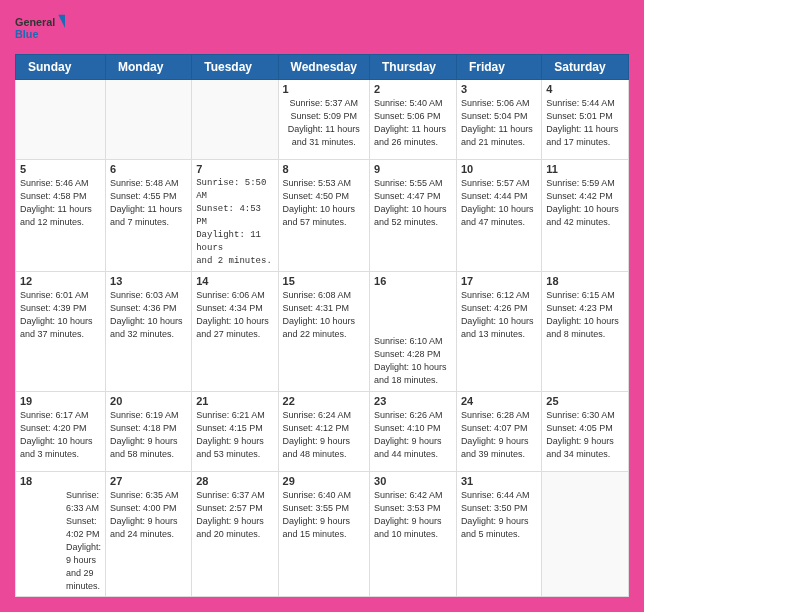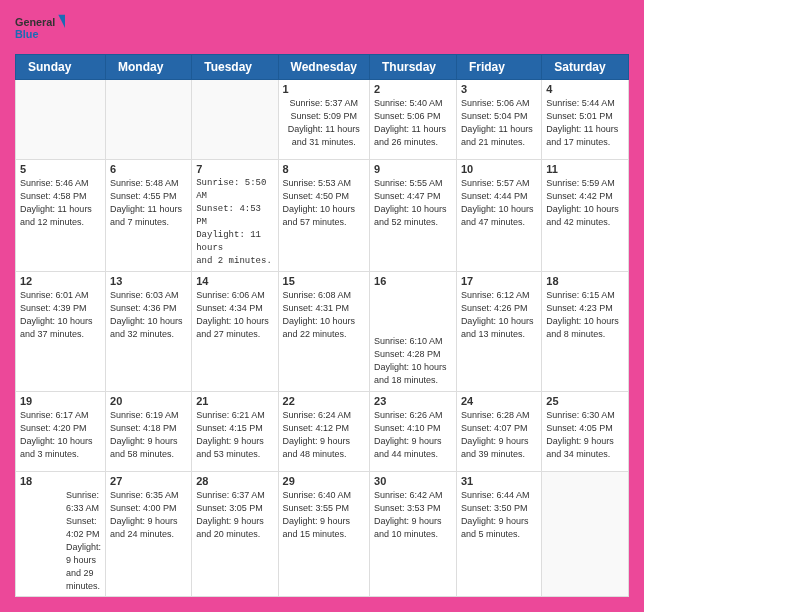--- a/index.html
+++ b/index.html
@@ -306,21 +306,21 @@
           <td>
             <span class="day-number">27</span>
             <div class="day-info" style="white-space: pre-line;">Sunrise: 6:35 AM
 Sunset: 4:00 PM
 Daylight: 9 hours
 and 24 minutes.</div>
           </td>
           <td>
             <span class="day-number">28</span>
             <div class="day-info" style="white-space: pre-line;">Sunrise: 6:37 AM
-Sunset: 3:05 PM
+Sunset: 2:57 PM
 Daylight: 9 hours
 and 20 minutes.</div>
           </td>
           <td>
             <span class="day-number">29</span>
             <div class="day-info" style="white-space: pre-line;">Sunrise: 6:40 AM
 Sunset: 3:55 PM
 Daylight: 9 hours
 and 15 minutes.</div>
           </td>

